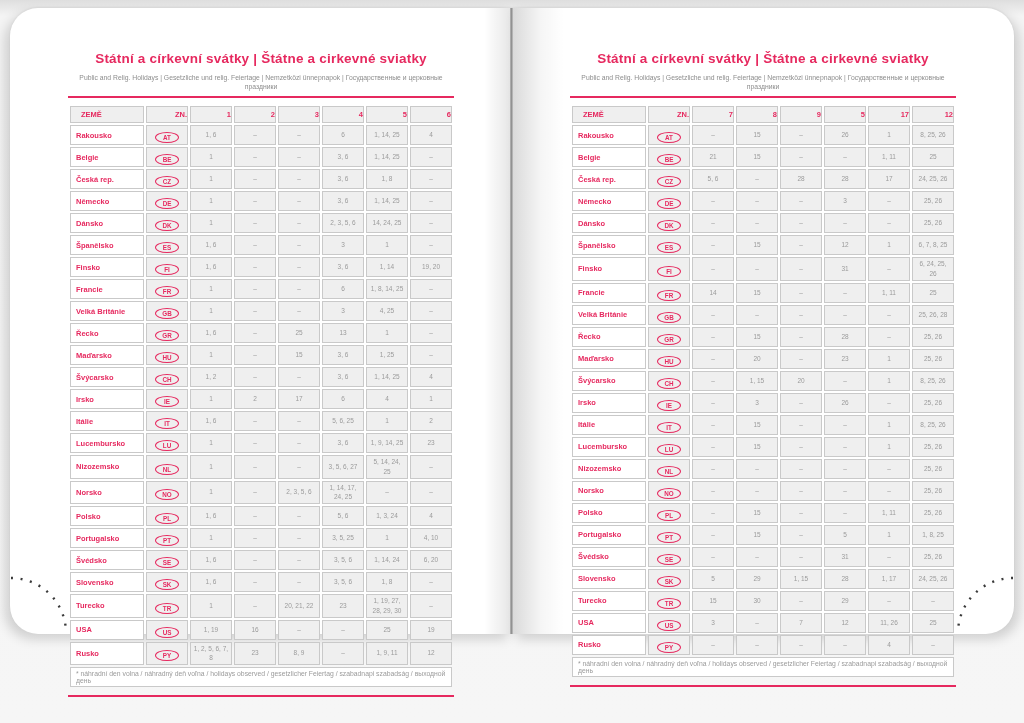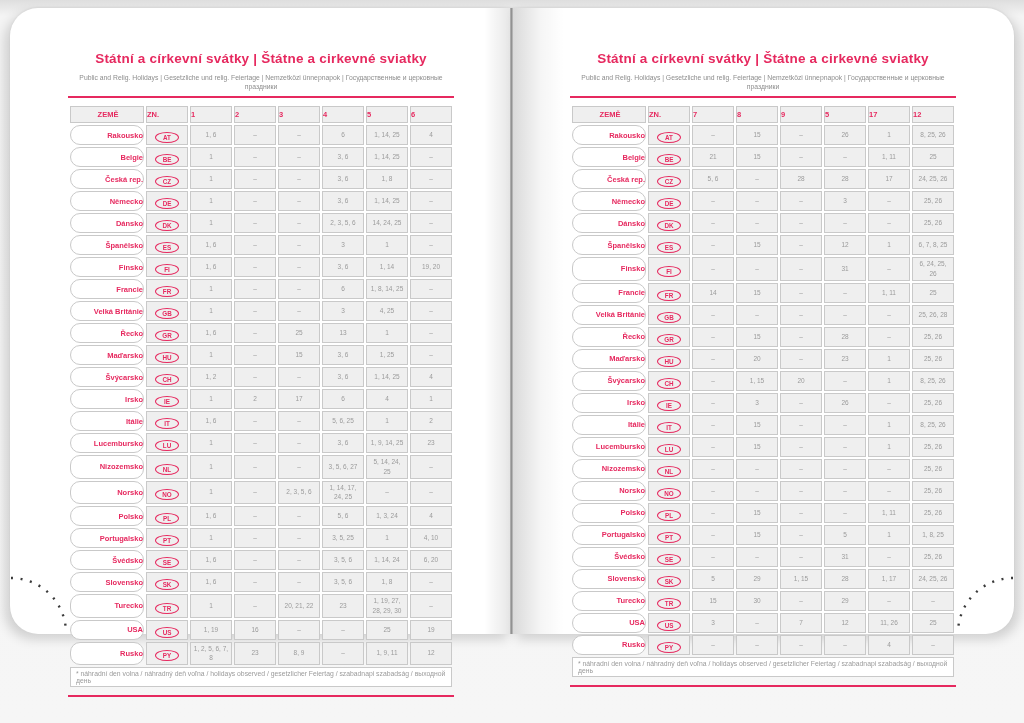--- a/index.html
+++ b/index.html
@@ -17,24 +17,24 @@
     background:linear-gradient(to right, rgba(0,0,0,0.15) 0%, rgba(0,0,0,0.04) 55%, rgba(0,0,0,0) 100%); pointer-events:none; }
   .spine { position:absolute; left:500px; top:0; width:3px; height:100%; z-index:6;
     background:linear-gradient(to right, #b9b9b9, #8e8e8e 55%, #c9c9c9); }
   .content { width:386px; margin:0 auto; padding-top:42px; position:relative; }
   .title { color:var(--accent); font-size:13.5px; font-weight:bold; text-align:center;
     letter-spacing:0.2px; line-height:17px; }
   .subtitle { color:#8d8d8d; font-size:6.8px; text-align:center; margin-top:6px; line-height:9px; }
   .rule { height:2px; background:var(--accent); margin-top:5px; }
   table.holidays { width:100%; border-collapse:separate; border-spacing:2px; table-layout:fixed; margin-top:6px; }
   table.holidays th, table.holidays td { border:1px solid #c9c9c9; height:17px; vertical-align:middle; }
-  th.h { background:var(--cellbg); color:var(--accent); font-size:7.5px; font-weight:bold; text-align:left; }
-  th.h.first { text-align:center; padding-left:2px; }
+  th.h { background:var(--cellbg); color:var(--accent); font-size:7.5px; font-weight:bold; text-align:right; }
+  th.h.first { text-align:left; padding-left:10px; }
   td.country { background:#ffffff; color:var(--accent); font-size:7.5px; font-weight:bold;
-    text-align:right; padding-left:5px;border-radius:10px; }
+    text-align:left; padding-left:5px; }
   td.code { background:var(--cellbg); text-align:center; }
   td.val { background:var(--cellbg); color:var(--muted); font-size:6.5px; text-align:center;
     padding:1px 2px; line-height:1.5; }
   td.footnote { background:#ffffff; color:var(--muted); font-size:6.8px; text-align:left;
     padding:2px 5px; height:15px; }
   .badge { display:inline-block; min-width:24px; padding:0 4px; height:11px; line-height:10px;
     border:1.2px solid var(--accent); border-radius:50%; color:var(--accent);
     font-size:6.3px; font-weight:bold; text-align:center; }
   .bottom-rule { height:2px; background:var(--accent); margin-top:6px; }
   svg.perf { position:absolute; bottom:0; z-index:7; pointer-events:none; }

